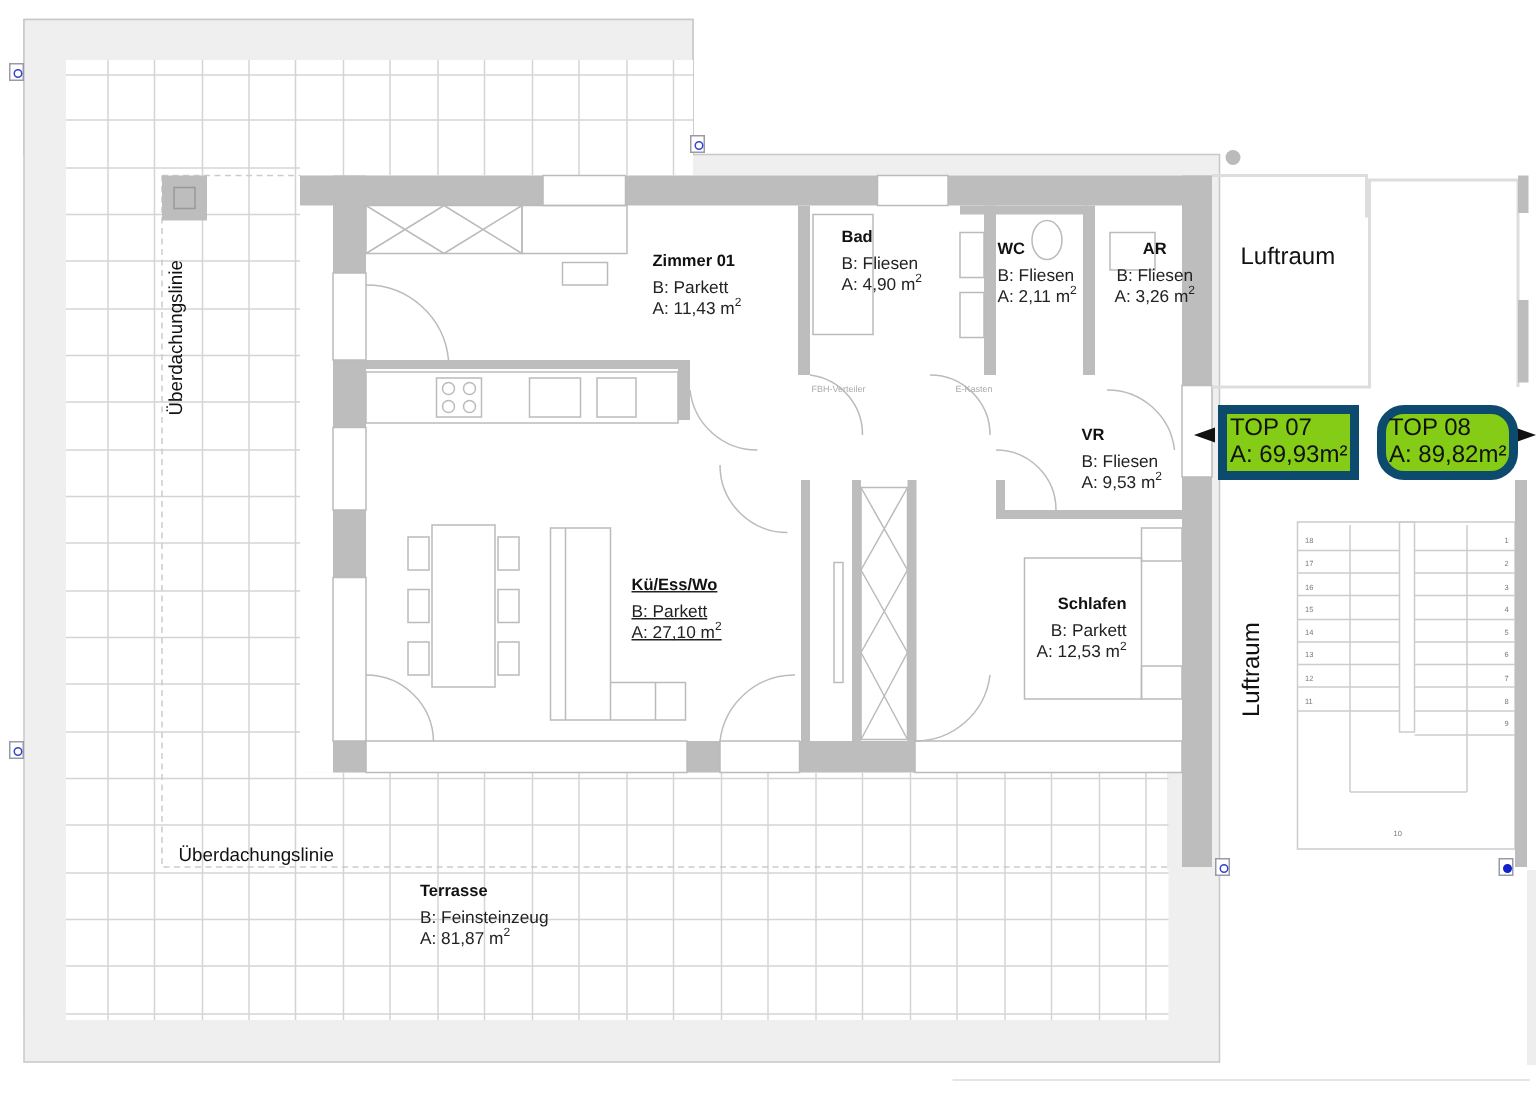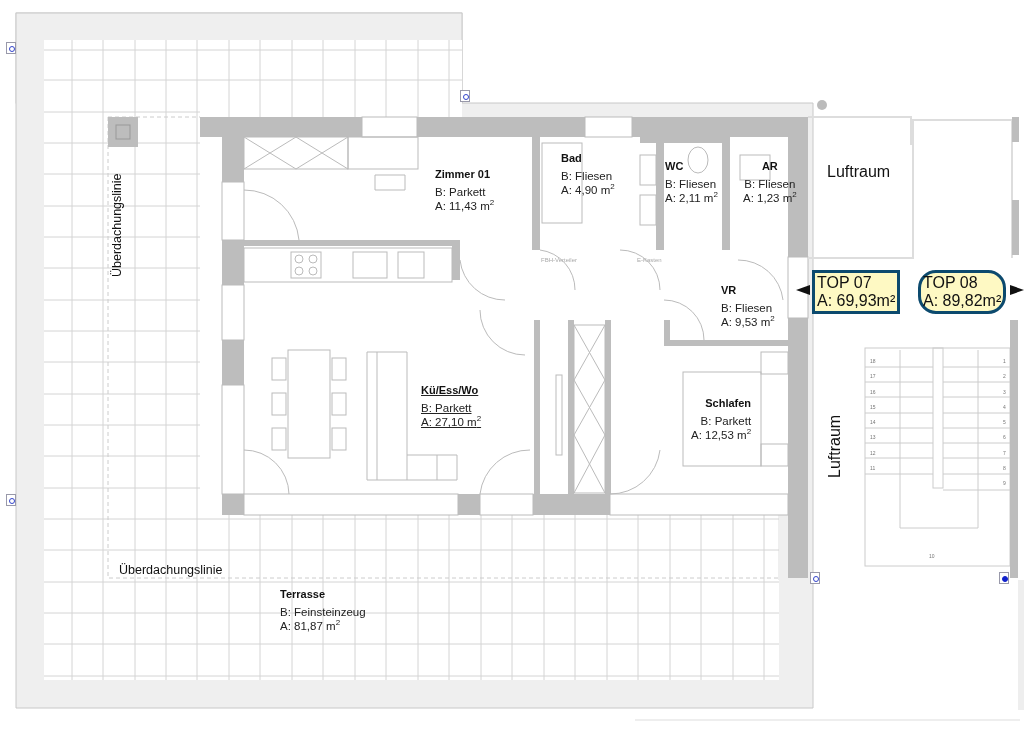--- a/index.html
+++ b/index.html
@@ -3,21 +3,21 @@
 <meta charset="utf-8">
 <style>
   html,body{margin:0;padding:0;background:#fff;}
   body{width:1024px;height:735px;position:relative;overflow:hidden;font-family:"Liberation Sans",sans-serif;color:#111;}
   .abs{position:absolute;}
   svg{position:absolute;left:0;top:0;}
   .room-label{position:absolute;line-height:1.25;font-size:11.5px;color:#222;}
   .room-label .name{font-weight:bold;font-size:11px;color:#111;display:block;margin-bottom:3px;}
   .room-label .line{display:block;}
   .room-label sup{font-size:8px;vertical-align:super;line-height:0;}
-  .tag{position:absolute;font-size:16px;line-height:18px;color:#111;border:3px solid #0c4a6e;background:#fef9c3;padding:1px 2px;}
+  .tag{position:absolute;font-size:16px;line-height:18px;color:#111;border:6px solid #0c4a6e;background:#84cc16;padding:1px 2px;}
   .luftraum{position:absolute;font-size:16px;color:#111;}
   .vert{transform:rotate(-90deg);transform-origin:left top;white-space:nowrap;}
   .small-note{position:absolute;font-size:6px;color:#aaa;}
   .marker{position:absolute;width:10px;height:12px;border:1px solid #99a;background:#fff;box-sizing:border-box;}
   .marker::after{content:"";position:absolute;left:2px;top:3px;width:4px;height:4px;border:1px solid #34c;border-radius:50%;}
   .marker.filled::after{background:#12c;border-color:#12c;}
 </style>
 </head>
 <body>
 
@@ -241,21 +241,21 @@
   <span class="line"><span>A: 4,90 m</span><sup>2</sup></span>
 </div>
 <div class="room-label" style="left:665px;top:160px;">
   <span class="name">WC</span>
   <span class="line">B: Fliesen</span>
   <span class="line"><span>A: 2,11 m</span><sup>2</sup></span>
 </div>
 <div class="room-label" style="left:743px;top:160px;text-align:center;">
   <span class="name">AR</span>
   <span class="line">B: Fliesen</span>
-  <span class="line"><span>A: 1,23 m</span><sup>2</sup></span>
+  <span class="line"><span>A: 3,26 m</span><sup>2</sup></span>
 </div>
 <div class="room-label" style="left:721px;top:284px;">
   <span class="name">VR</span>
   <span class="line">B: Fliesen</span>
   <span class="line"><span>A: 9,53 m</span><sup>2</sup></span>
 </div>
 <div class="room-label" style="left:421px;top:384px;text-decoration:underline;">
   <span class="name">Kü/Ess/Wo</span>
   <span class="line">B: Parkett</span>
   <span class="line"><span>A: 27,10 m</span><sup>2</sup></span>

